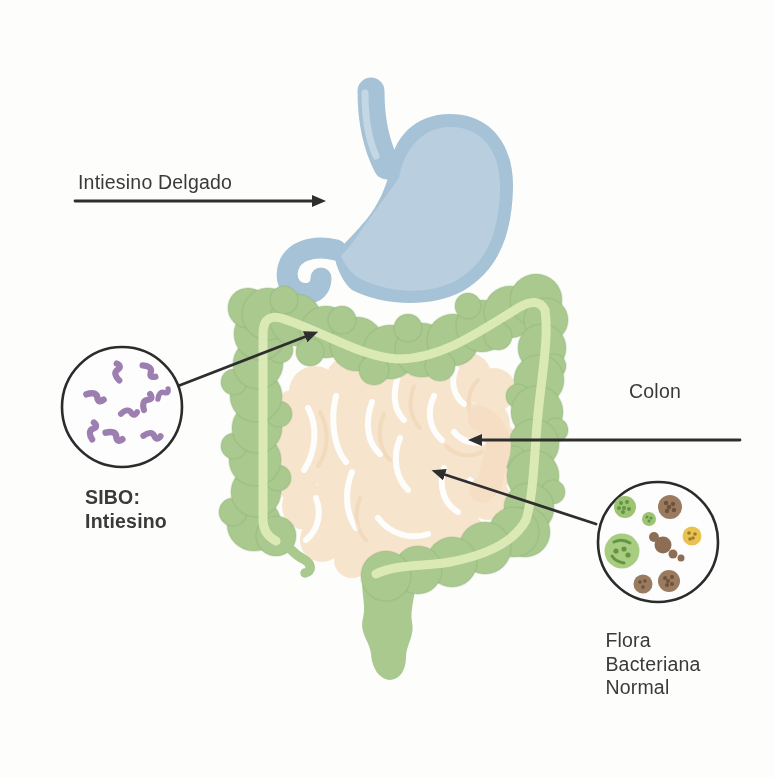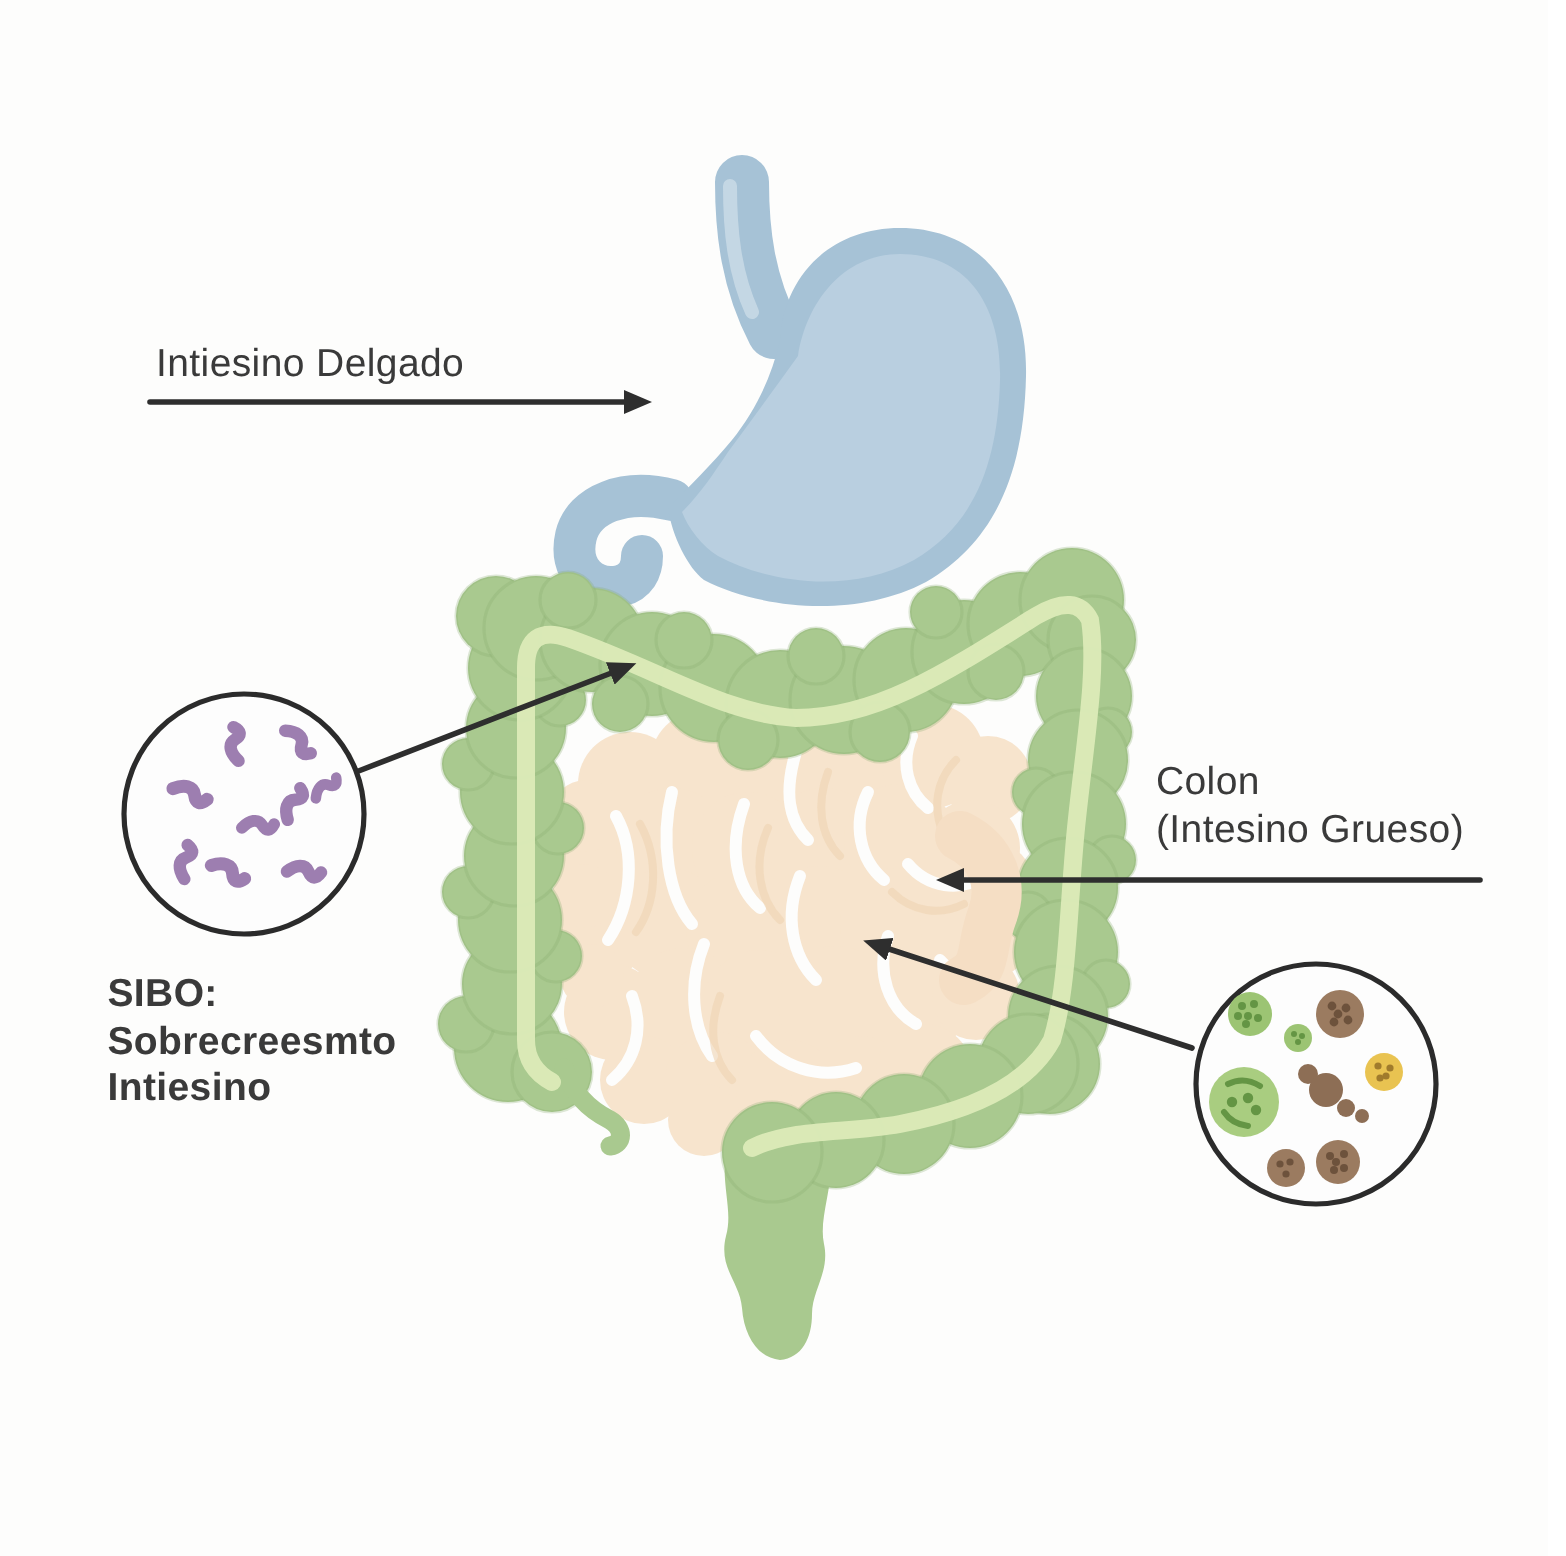--- a/index.html
+++ b/index.html
@@ -289,22 +289,25 @@
         </g>
     </g>
   </svg>
 
   <div class="lbl lbl--left" style="left:78px;top:171px;">
     <span>Intiesino Delgado</span>
   </div>
 
   <div class="lbl" style="left:655px;top:379px;line-height:24px;">
     <span>Colon</span>
-    <span>(Intesino Grueso)</span>
   </div>
 
   <div class="lbl" style="left:126px;top:486px;font-weight:bold;">
     <span>SIBO:</span>
-    <span>Sobrecreesmto</span>
     <span>Intiesino</span>
   </div>
 
+  <div class="lbl" style="left:653px;top:629px;">
+    <span>Flora</span>
+    <span>Bacteriana</span>
+    <span>Normal</span>
+  </div>
 </div>
 
 </body></html>

